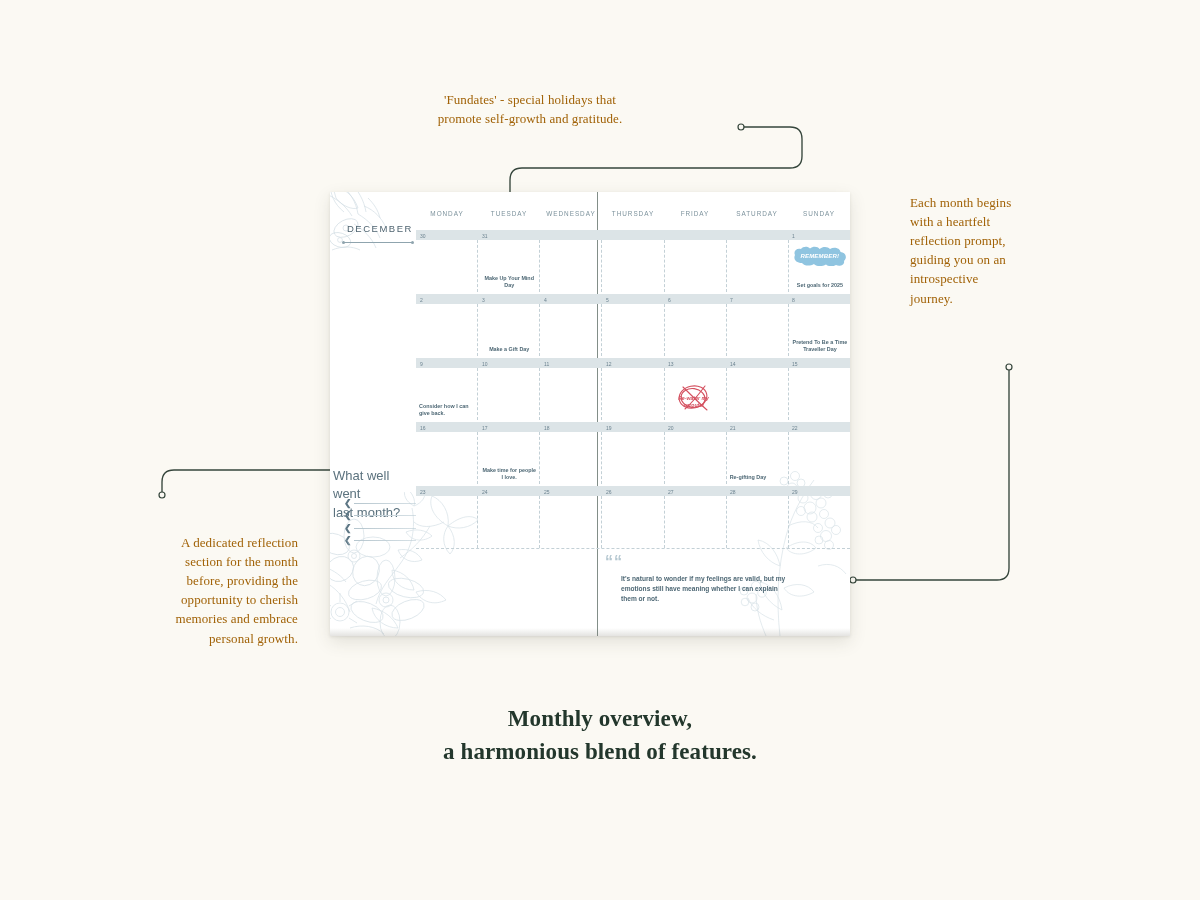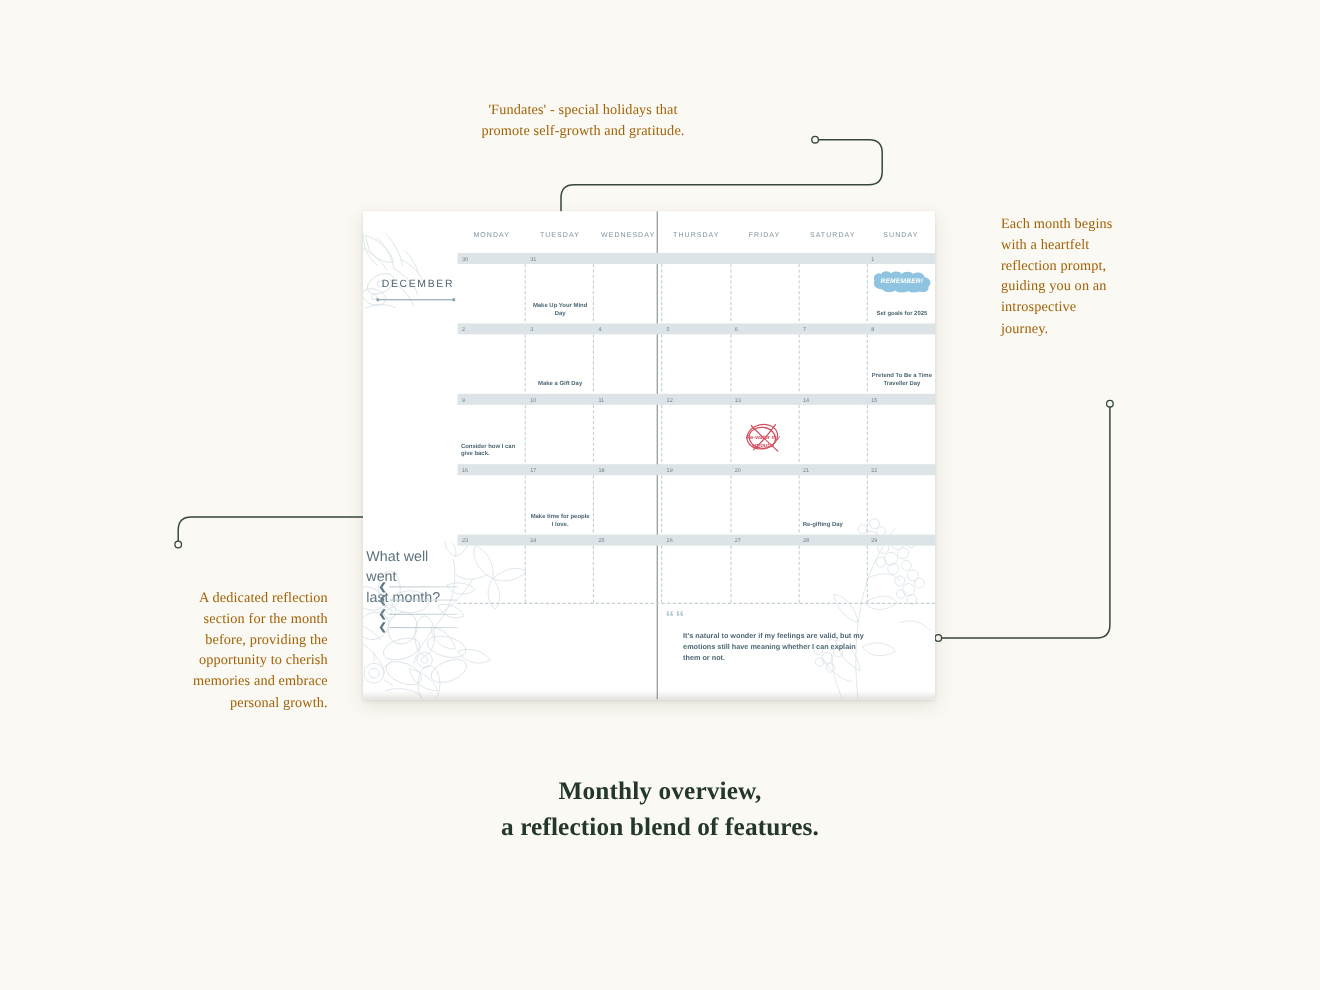--- a/index.html
+++ b/index.html
@@ -82,21 +82,21 @@
     left: 267px; top: 0;
     width: 1px; height: 444px;
     background: #6C7A73;
     opacity: .85;
   }
 
   
   #planner-sidebar {
     position: absolute;
     left: 0; top: 0;
-    width: 86px; height: 444px; margin-top: 30px;
+    width: 86px; height: 444px;
   }
   #month-label {
     position: absolute;
     left: 17px; top: 31px;
     font-size: 9.5px;
     letter-spacing: 1.5px;
     color: #4F6470;
     font-family: "Liberation Sans", sans-serif;
   }
   #month-rule {
@@ -658,13 +658,13 @@
 
   <div id="quote-divider"></div>
   <div id="quote-block">
     <div id="quote-mark">““</div>
     <div id="quote-text">It's natural to wonder if my feelings are valid, but my emotions still have meaning whether I can explain them or not.</div>
   </div>
 
 </div>
 
 <div id="caption">Monthly overview,
-a reflection blend of features.</div>
+a harmonious blend of features.</div>
 
 </body></html>

